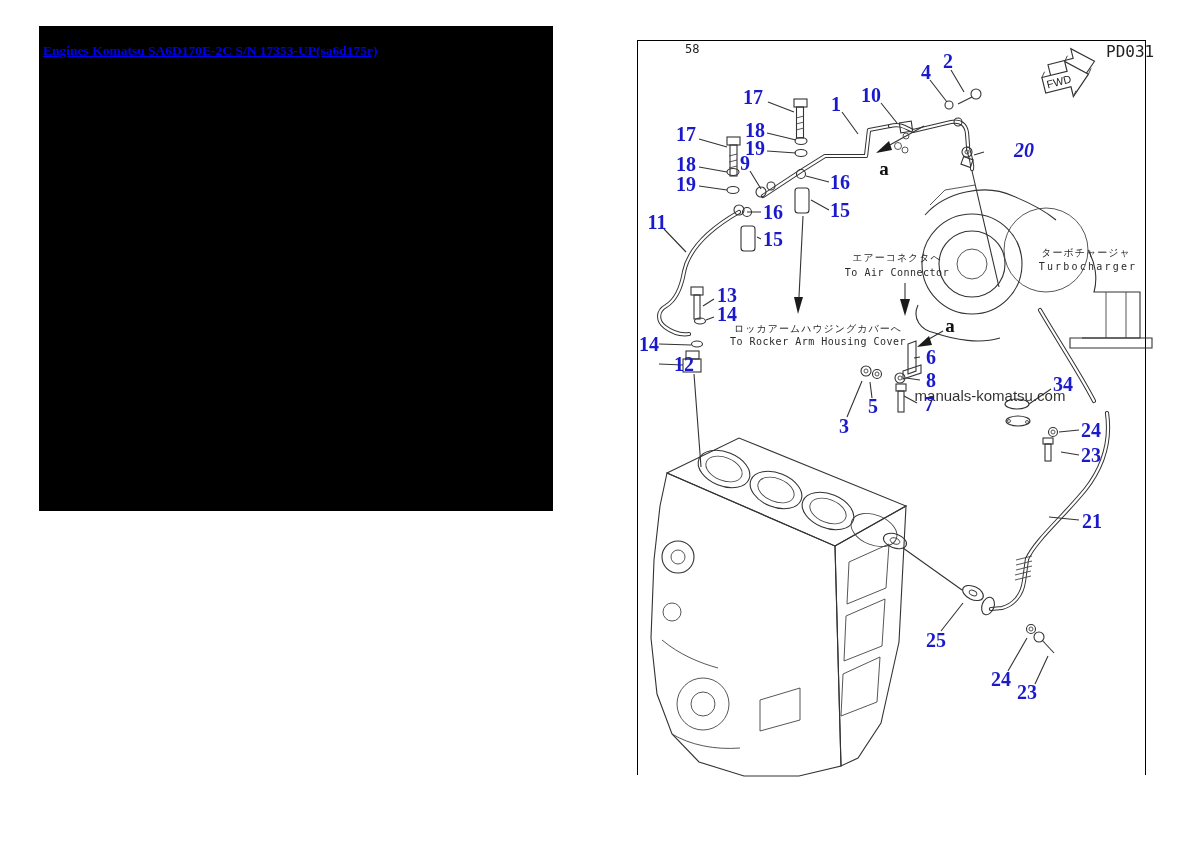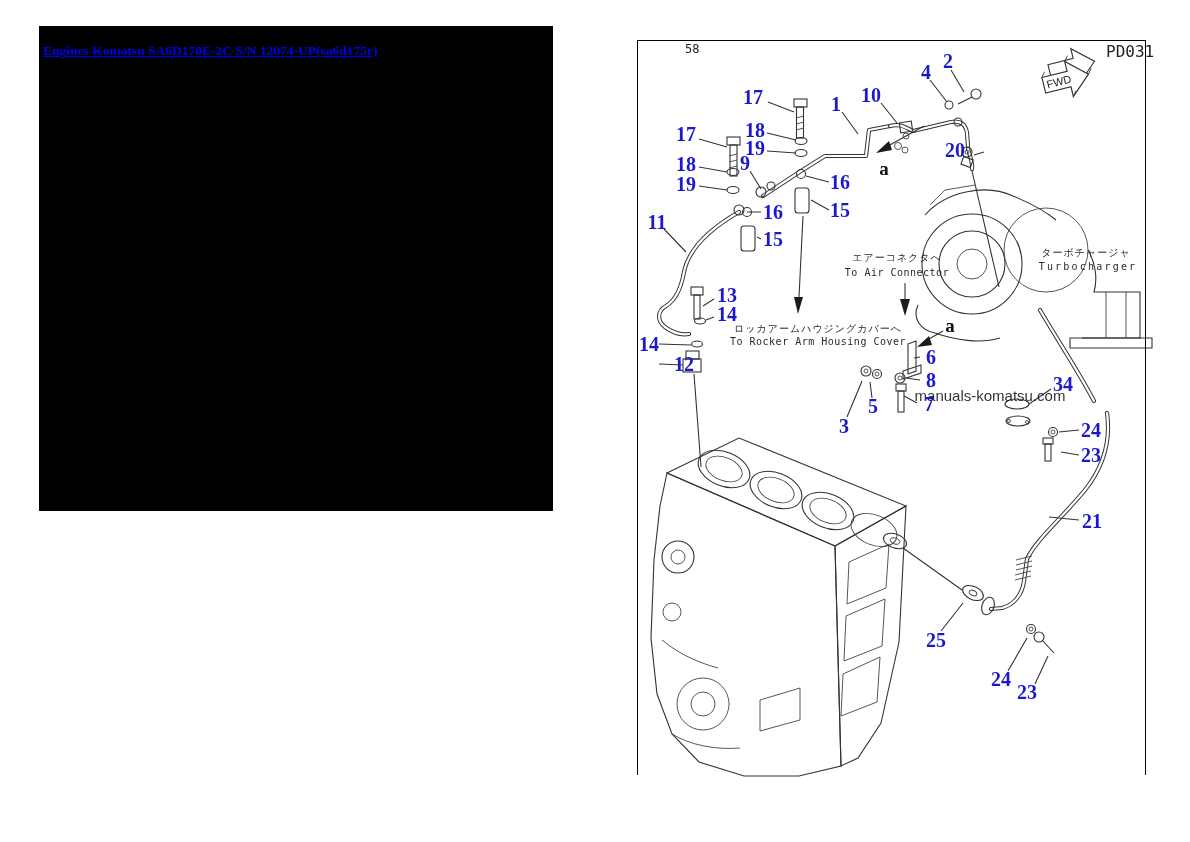--- a/index.html
+++ b/index.html
@@ -37,21 +37,21 @@
 
   .callout{position:absolute;transform:translate(-50%,-50%);
            font-family:"Liberation Serif",serif;font-weight:bold;font-size:20px;color:#1a1acc;
            white-space:nowrap;line-height:1;}
   .callout.letter{color:#111;font-size:19px;}
 </style>
 </head>
 <body>
 
 <div class="abs" id="thumb-panel">
-  <a href="#" id="catalog-link">Engines Komatsu SA6D170E-2C S/N 12074-UP(sa6d175r)</a>
+  <a href="#" id="catalog-link">Engines Komatsu SA6D170E-2C S/N 17353-UP(sa6d175r)</a>
 </div>
 
 <div class="abs" id="diagram-frame"></div>
 <span class="abs" id="page-num">58</span>
 <span class="abs" id="doc-code">PD031</span>
 
 <svg width="1190" height="842" viewBox="0 0 1190 842">
 
   <defs>
     <path id="pp1" d="M 739 212 C 706 231 688 252 684 272 C 681 289 676 300 666 306 C 657 311 657 321 665 327 C 673 333 682 335 689 334"></path>
@@ -221,21 +221,21 @@
     <span class="callout" style="left: 755px; top: 148px;">19</span>
     <span class="callout" style="left: 686px; top: 134px;">17</span>
     <span class="callout" style="left: 686px; top: 164px;">18</span>
     <span class="callout" style="left: 686px; top: 184px;">19</span>
     <span class="callout" style="left: 745px; top: 163px;">9</span>
     <span class="callout" style="left: 840px; top: 182px;">16</span>
     <span class="callout" style="left: 840px; top: 210px;">15</span>
     <span class="callout" style="left: 773px; top: 212px;">16</span>
     <span class="callout" style="left: 773px; top: 239px;">15</span>
     <span class="callout" style="left: 657px; top: 222px;">11</span>
-    <span class="callout" style="left: 955px; top: 150px;">20</span>
+    <span class="callout" style="left: 1024px; top: 150px; font-style: italic;">20</span>
     <span class="callout letter" style="left: 884px; top: 168px;">a</span>
     <span class="callout" style="left: 727px; top: 295px;">13</span>
     <span class="callout" style="left: 727px; top: 314px;">14</span>
     <span class="callout" style="left: 649px; top: 344px;">14</span>
     <span class="callout" style="left: 648px; top: 364px; margin-left: 36px;">12</span>
     <span class="callout letter" style="left: 950px; top: 325px;">a</span>
     <span class="callout" style="left: 931px; top: 357px;">6</span>
     <span class="callout" style="left: 931px; top: 380px;">8</span>
     <span class="callout" style="left: 929px; top: 404px;">7</span>
     <span class="callout" style="left: 873px; top: 406px;">5</span>

